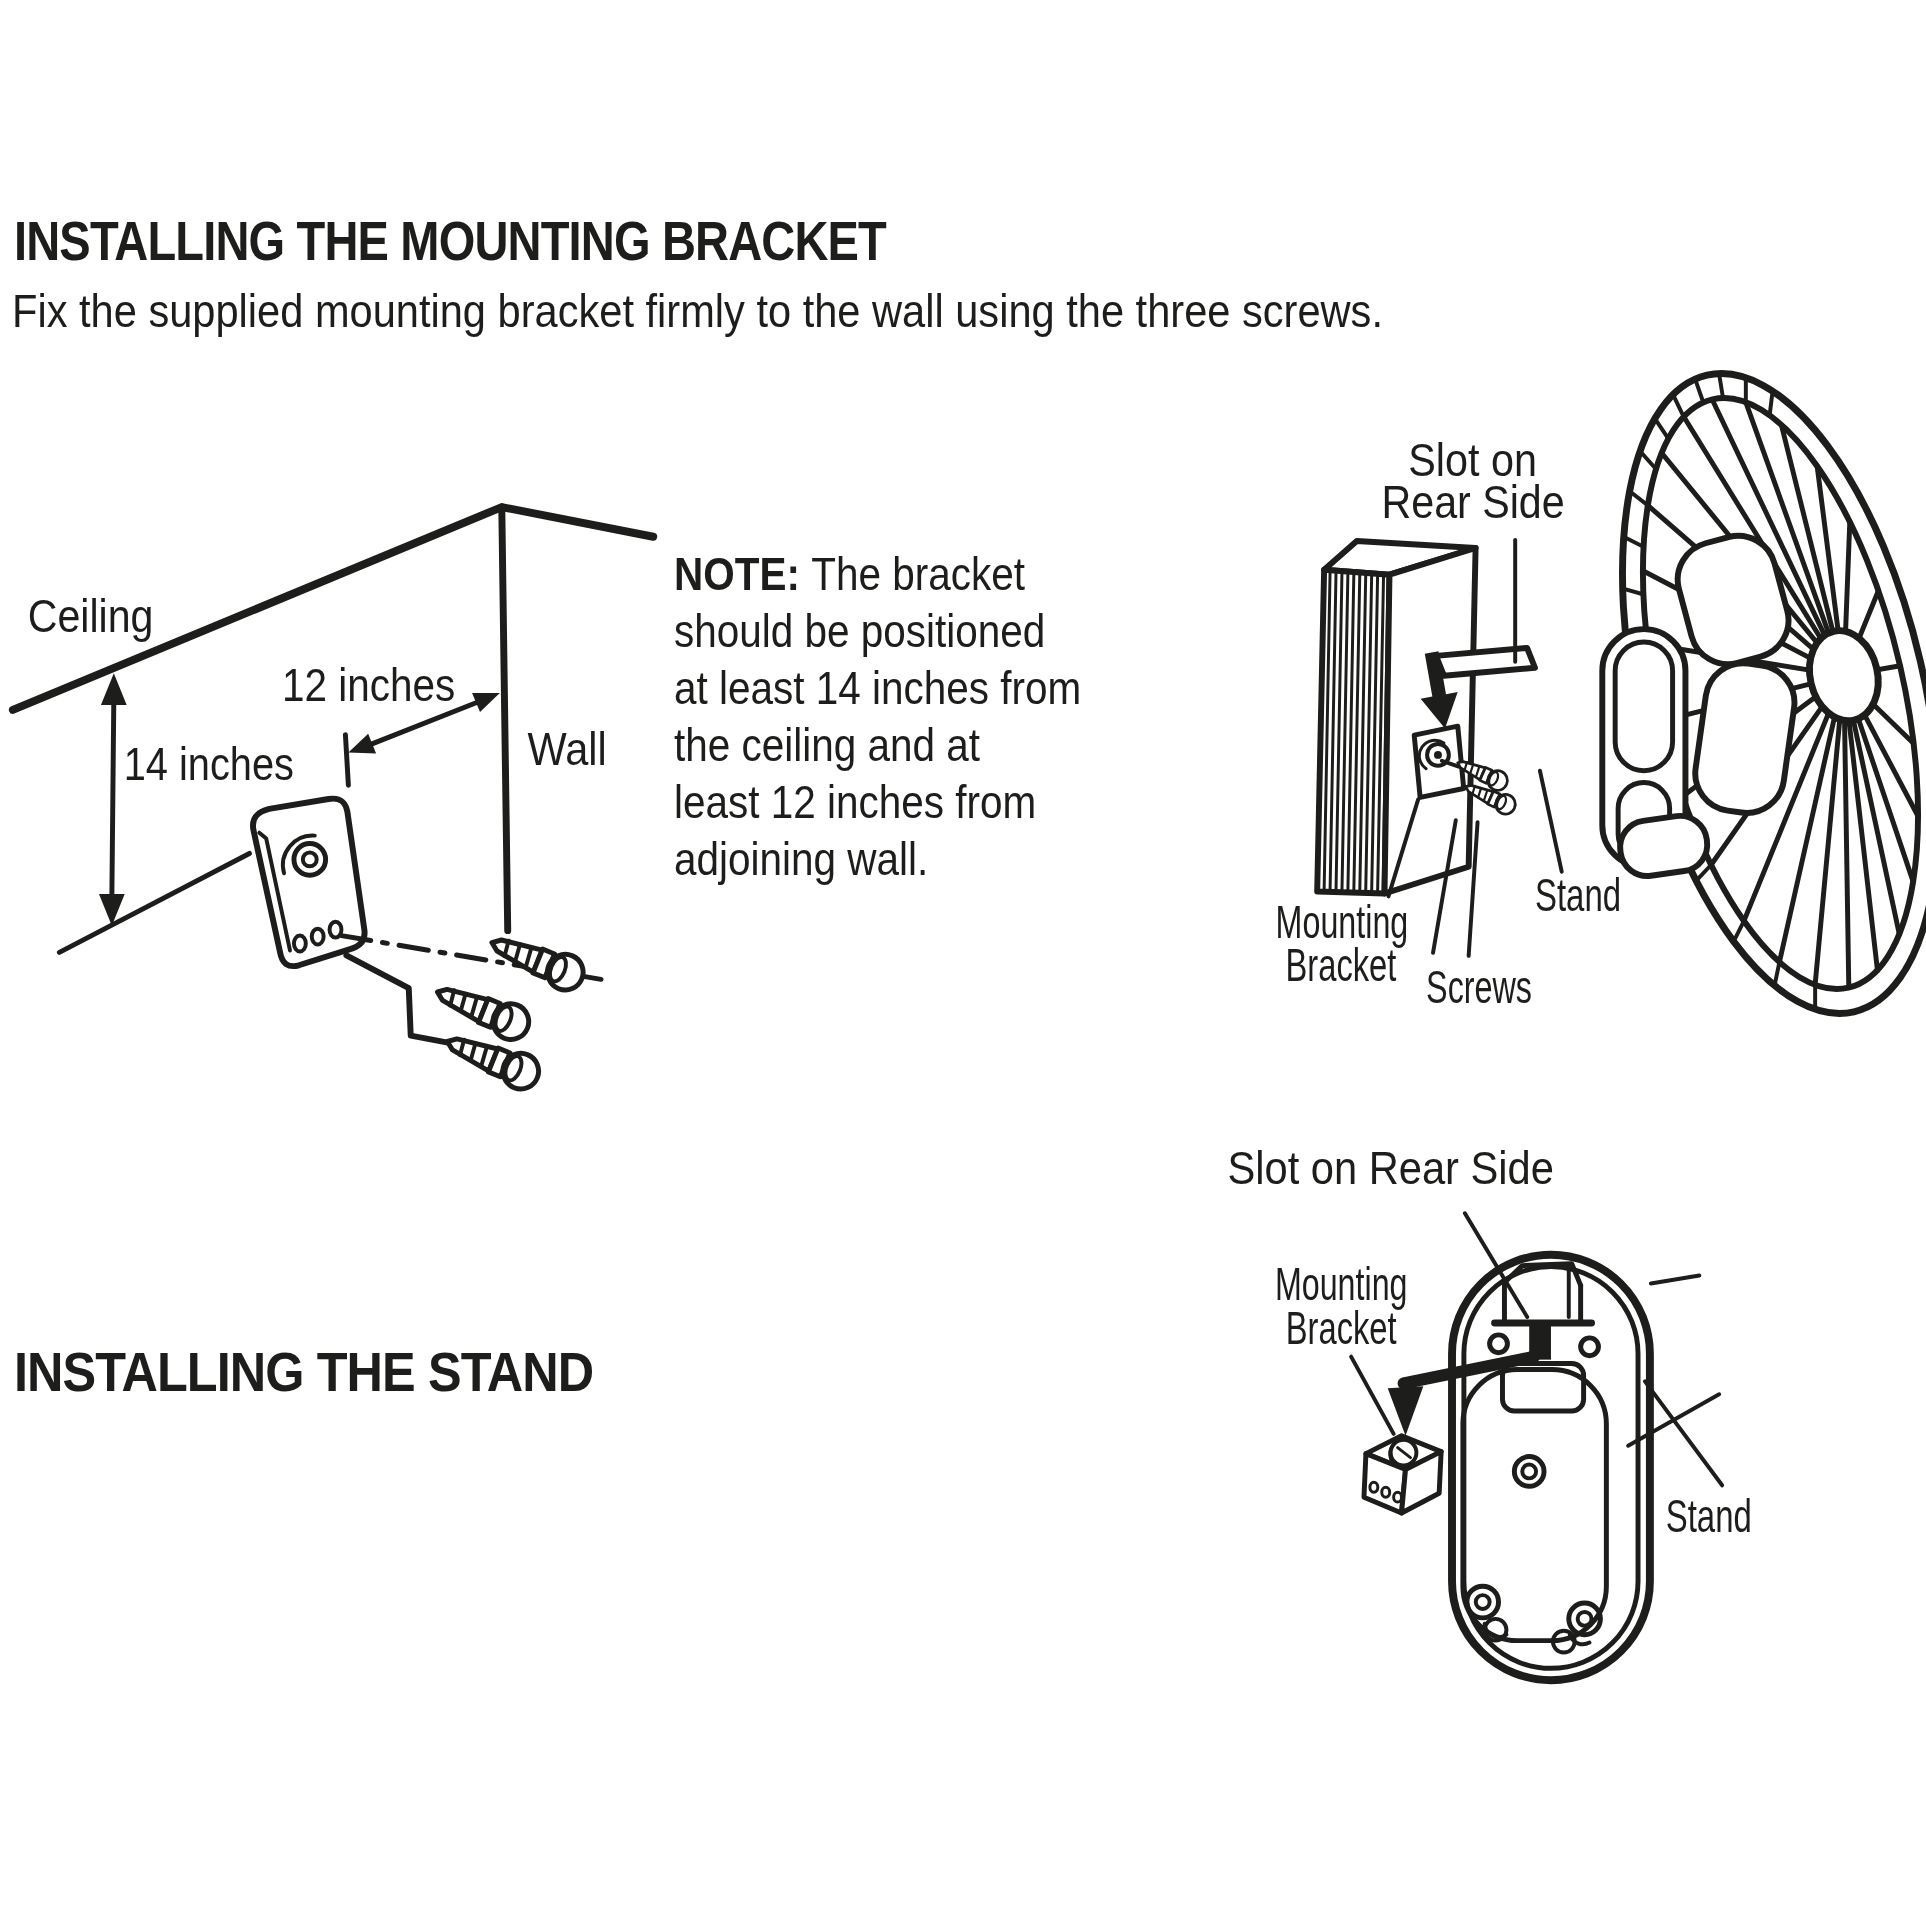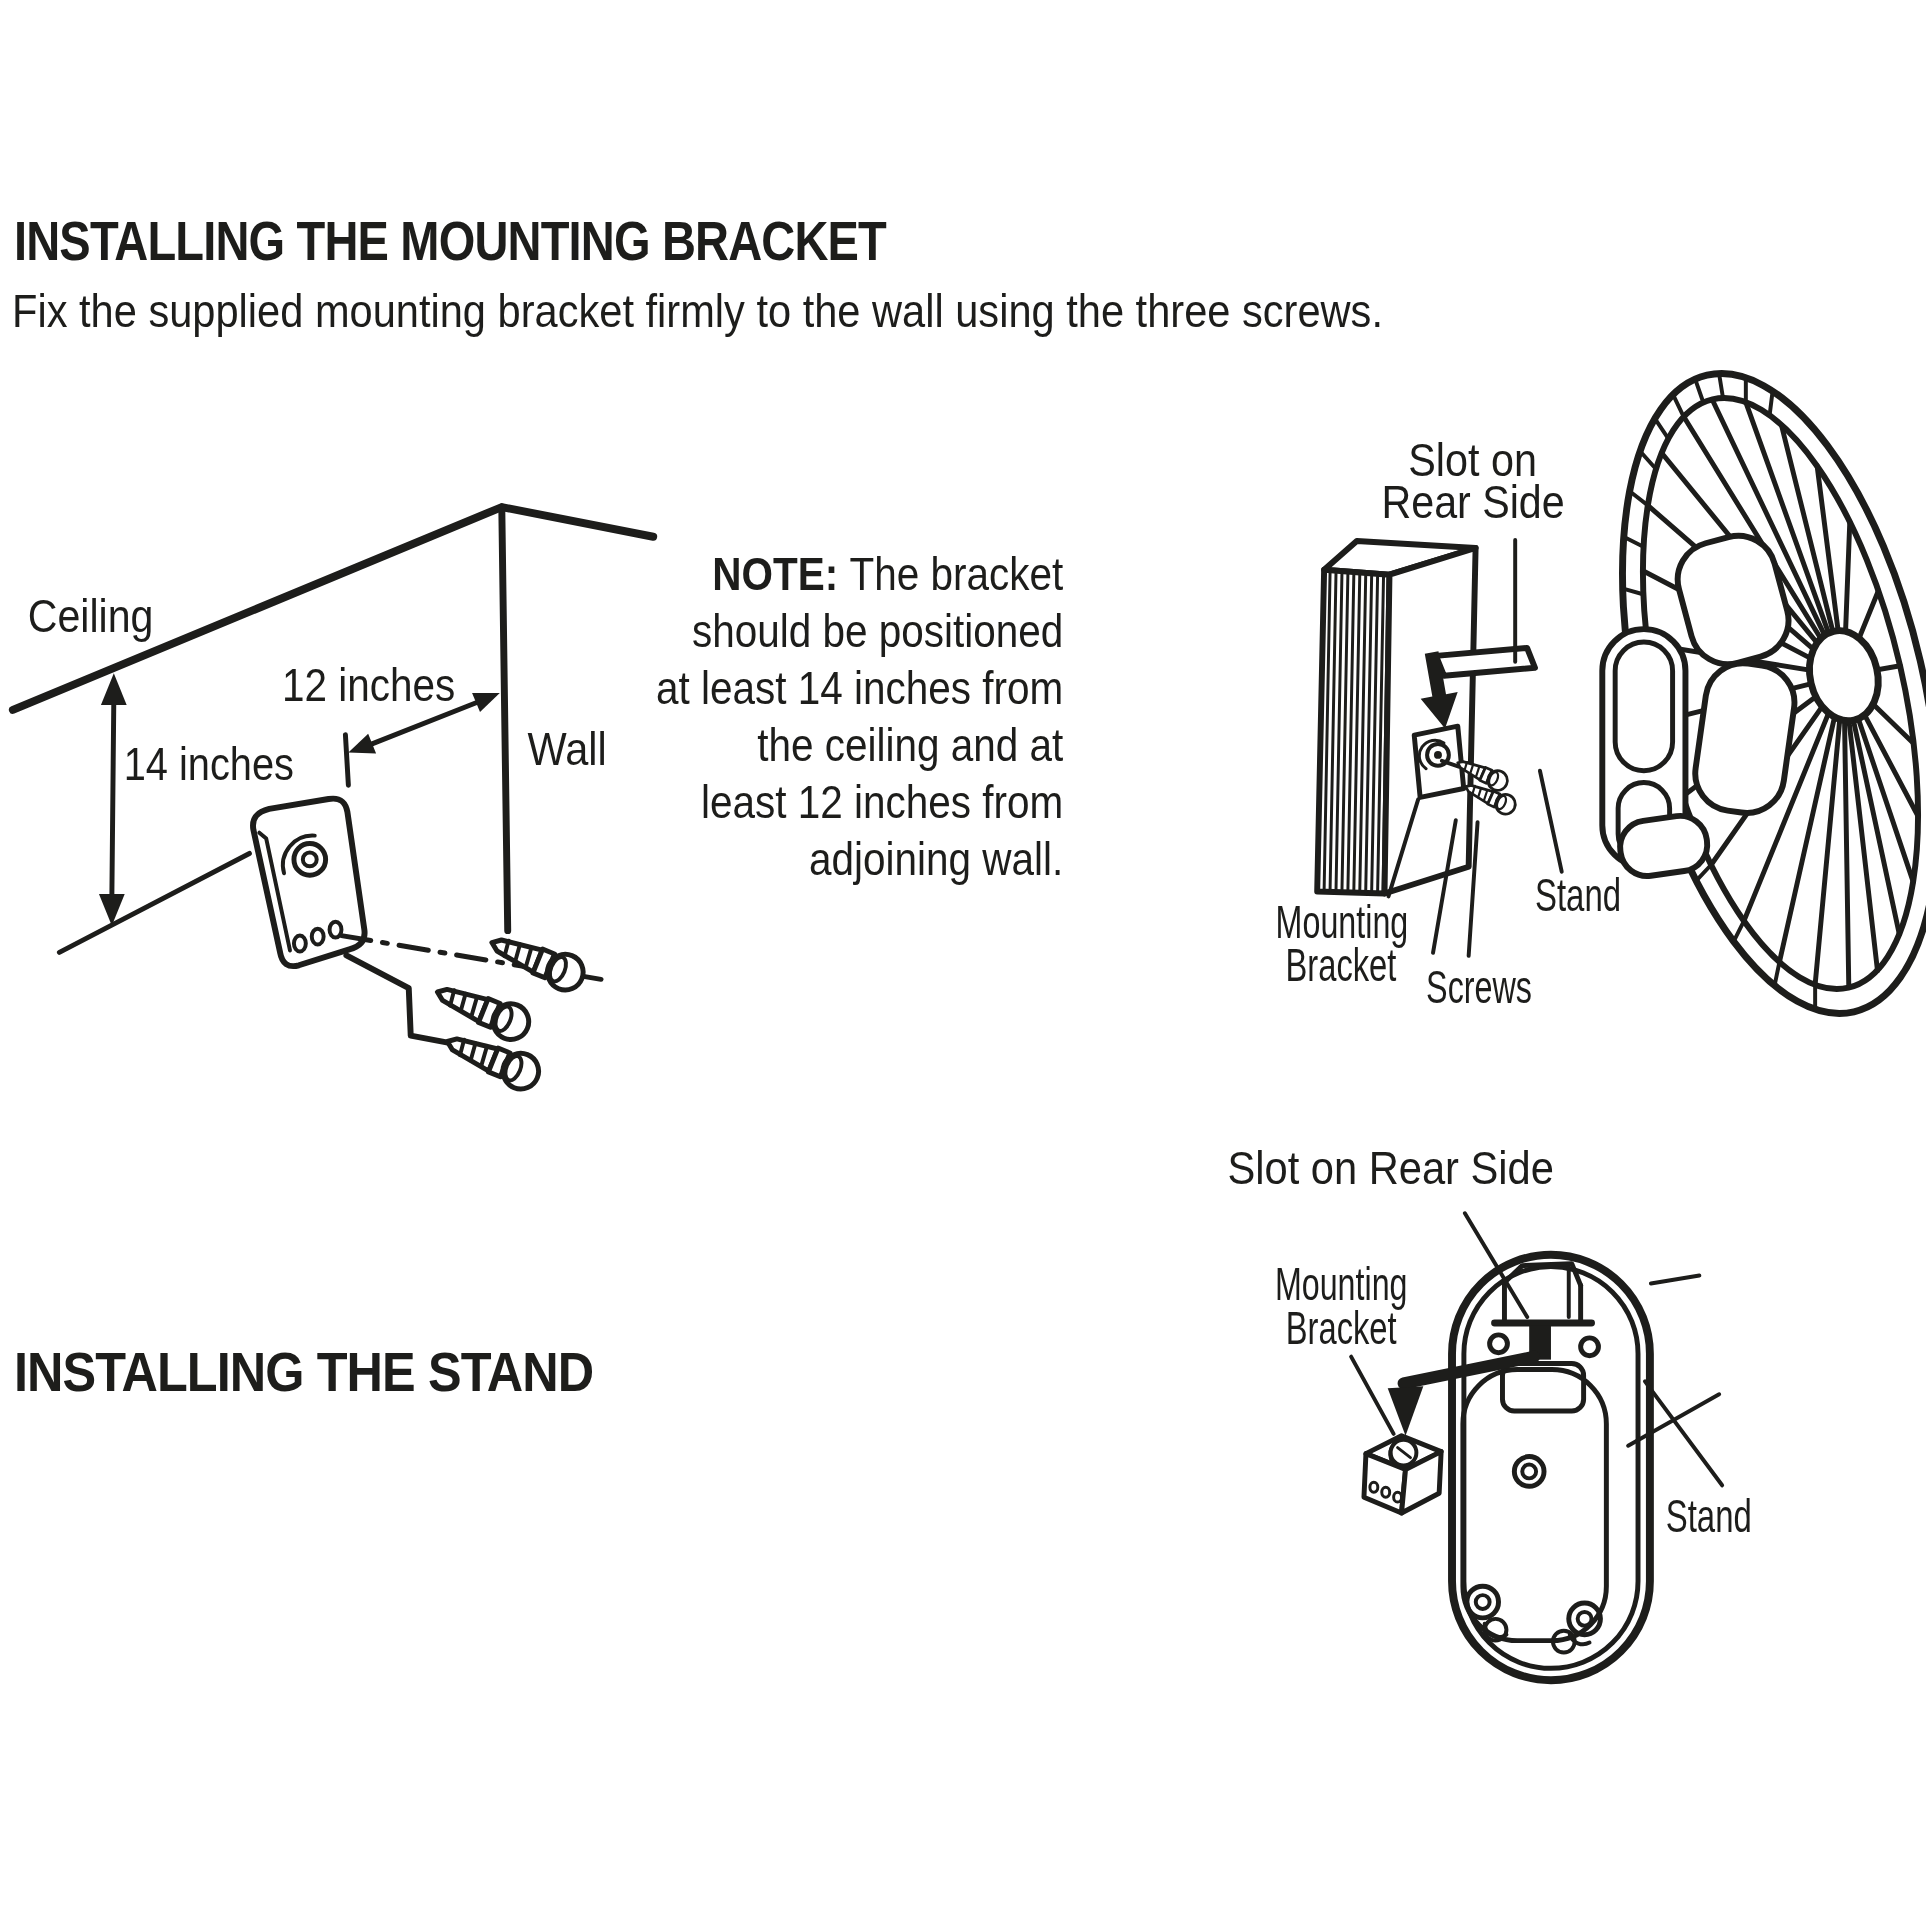--- a/index.html
+++ b/index.html
@@ -25,21 +25,21 @@
   .bk { fill:#1d1d1b; stroke:none; }
 </style>
 </head>
 <body>
 
 <div class="page">
 
   <div class="abs h cond" style="left:14px; top:208px; transform:scaleX(.84);">INSTALLING THE MOUNTING BRACKET</div>
   <div class="abs body-text cond" style="left:12px; top:283px; transform:scaleX(.885);">Fix the supplied mounting bracket firmly to the wall using the three screws.</div>
 
-  <div class="abs note" style="left:656px; top:546px;text-align:right;">
+  <div class="abs note" style="left:674px; top:546px;">
     <div class="cond" style="transform:scaleX(.88);"><b>NOTE:</b>&nbsp;<span>The bracket</span></div>
     <div class="cond" style="transform:scaleX(.88);">should be positioned</div>
     <div class="cond" style="transform:scaleX(.88);">at least 14 inches from</div>
     <div class="cond" style="transform:scaleX(.88);">the ceiling and at</div>
     <div class="cond" style="transform:scaleX(.88);">least 12 inches from</div>
     <div class="cond" style="transform:scaleX(.88);">adjoining wall.</div>
   </div>
 
   <svg style="left:0; top:396px;" width="673" height="713" viewBox="0 0 680 720">
     <defs>

